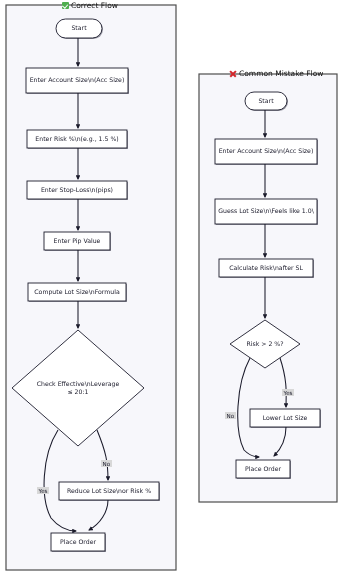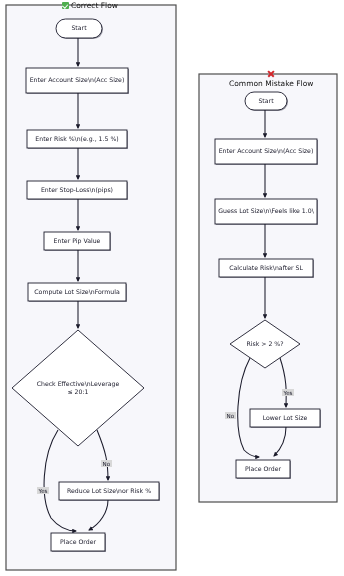--- a/index.html
+++ b/index.html
@@ -153,21 +153,21 @@
       <path d="M 250 358 C 236 384 234 430 244 450 C 250 456 255 457 259 457"></path>
       <path d="M 286 427 C 286 440 280 450 274 456"></path>
     </g>
   </svg>
 
   <div class="cluster-title" style="left:62px;top:2px;">
     <span class="tick-icon"></span>
     <span>Correct Flow</span>
   </div>
 
-  <div class="cluster-title" style="left:229px;top:70px;flex-direction:column;">
+  <div class="cluster-title" style="left:229px;top:70px;">
     <span class="cross-icon"></span>
     <span>Common Mistake Flow</span>
   </div>
 
   <div class="node-label" style="left:56px;top:19px;width:46px;height:19px;">Start</div>
   <div class="node-label" style="left:26px;top:68px;width:102px;height:25px;">Enter Account Size\n(Acc Size)</div>
   <div class="node-label" style="left:27px;top:130px;width:100px;height:18px;">Enter Risk %\n(e.g., 1.5 %)</div>
   <div class="node-label" style="left:27px;top:181px;width:100px;height:18px;">Enter Stop-Loss\n(pips)</div>
   <div class="node-label" style="left:44px;top:232px;width:66px;height:18px;">Enter Pip Value</div>
   <div class="node-label" style="left:28px;top:283px;width:98px;height:18px;">Compute Lot Size\nFormula</div>

